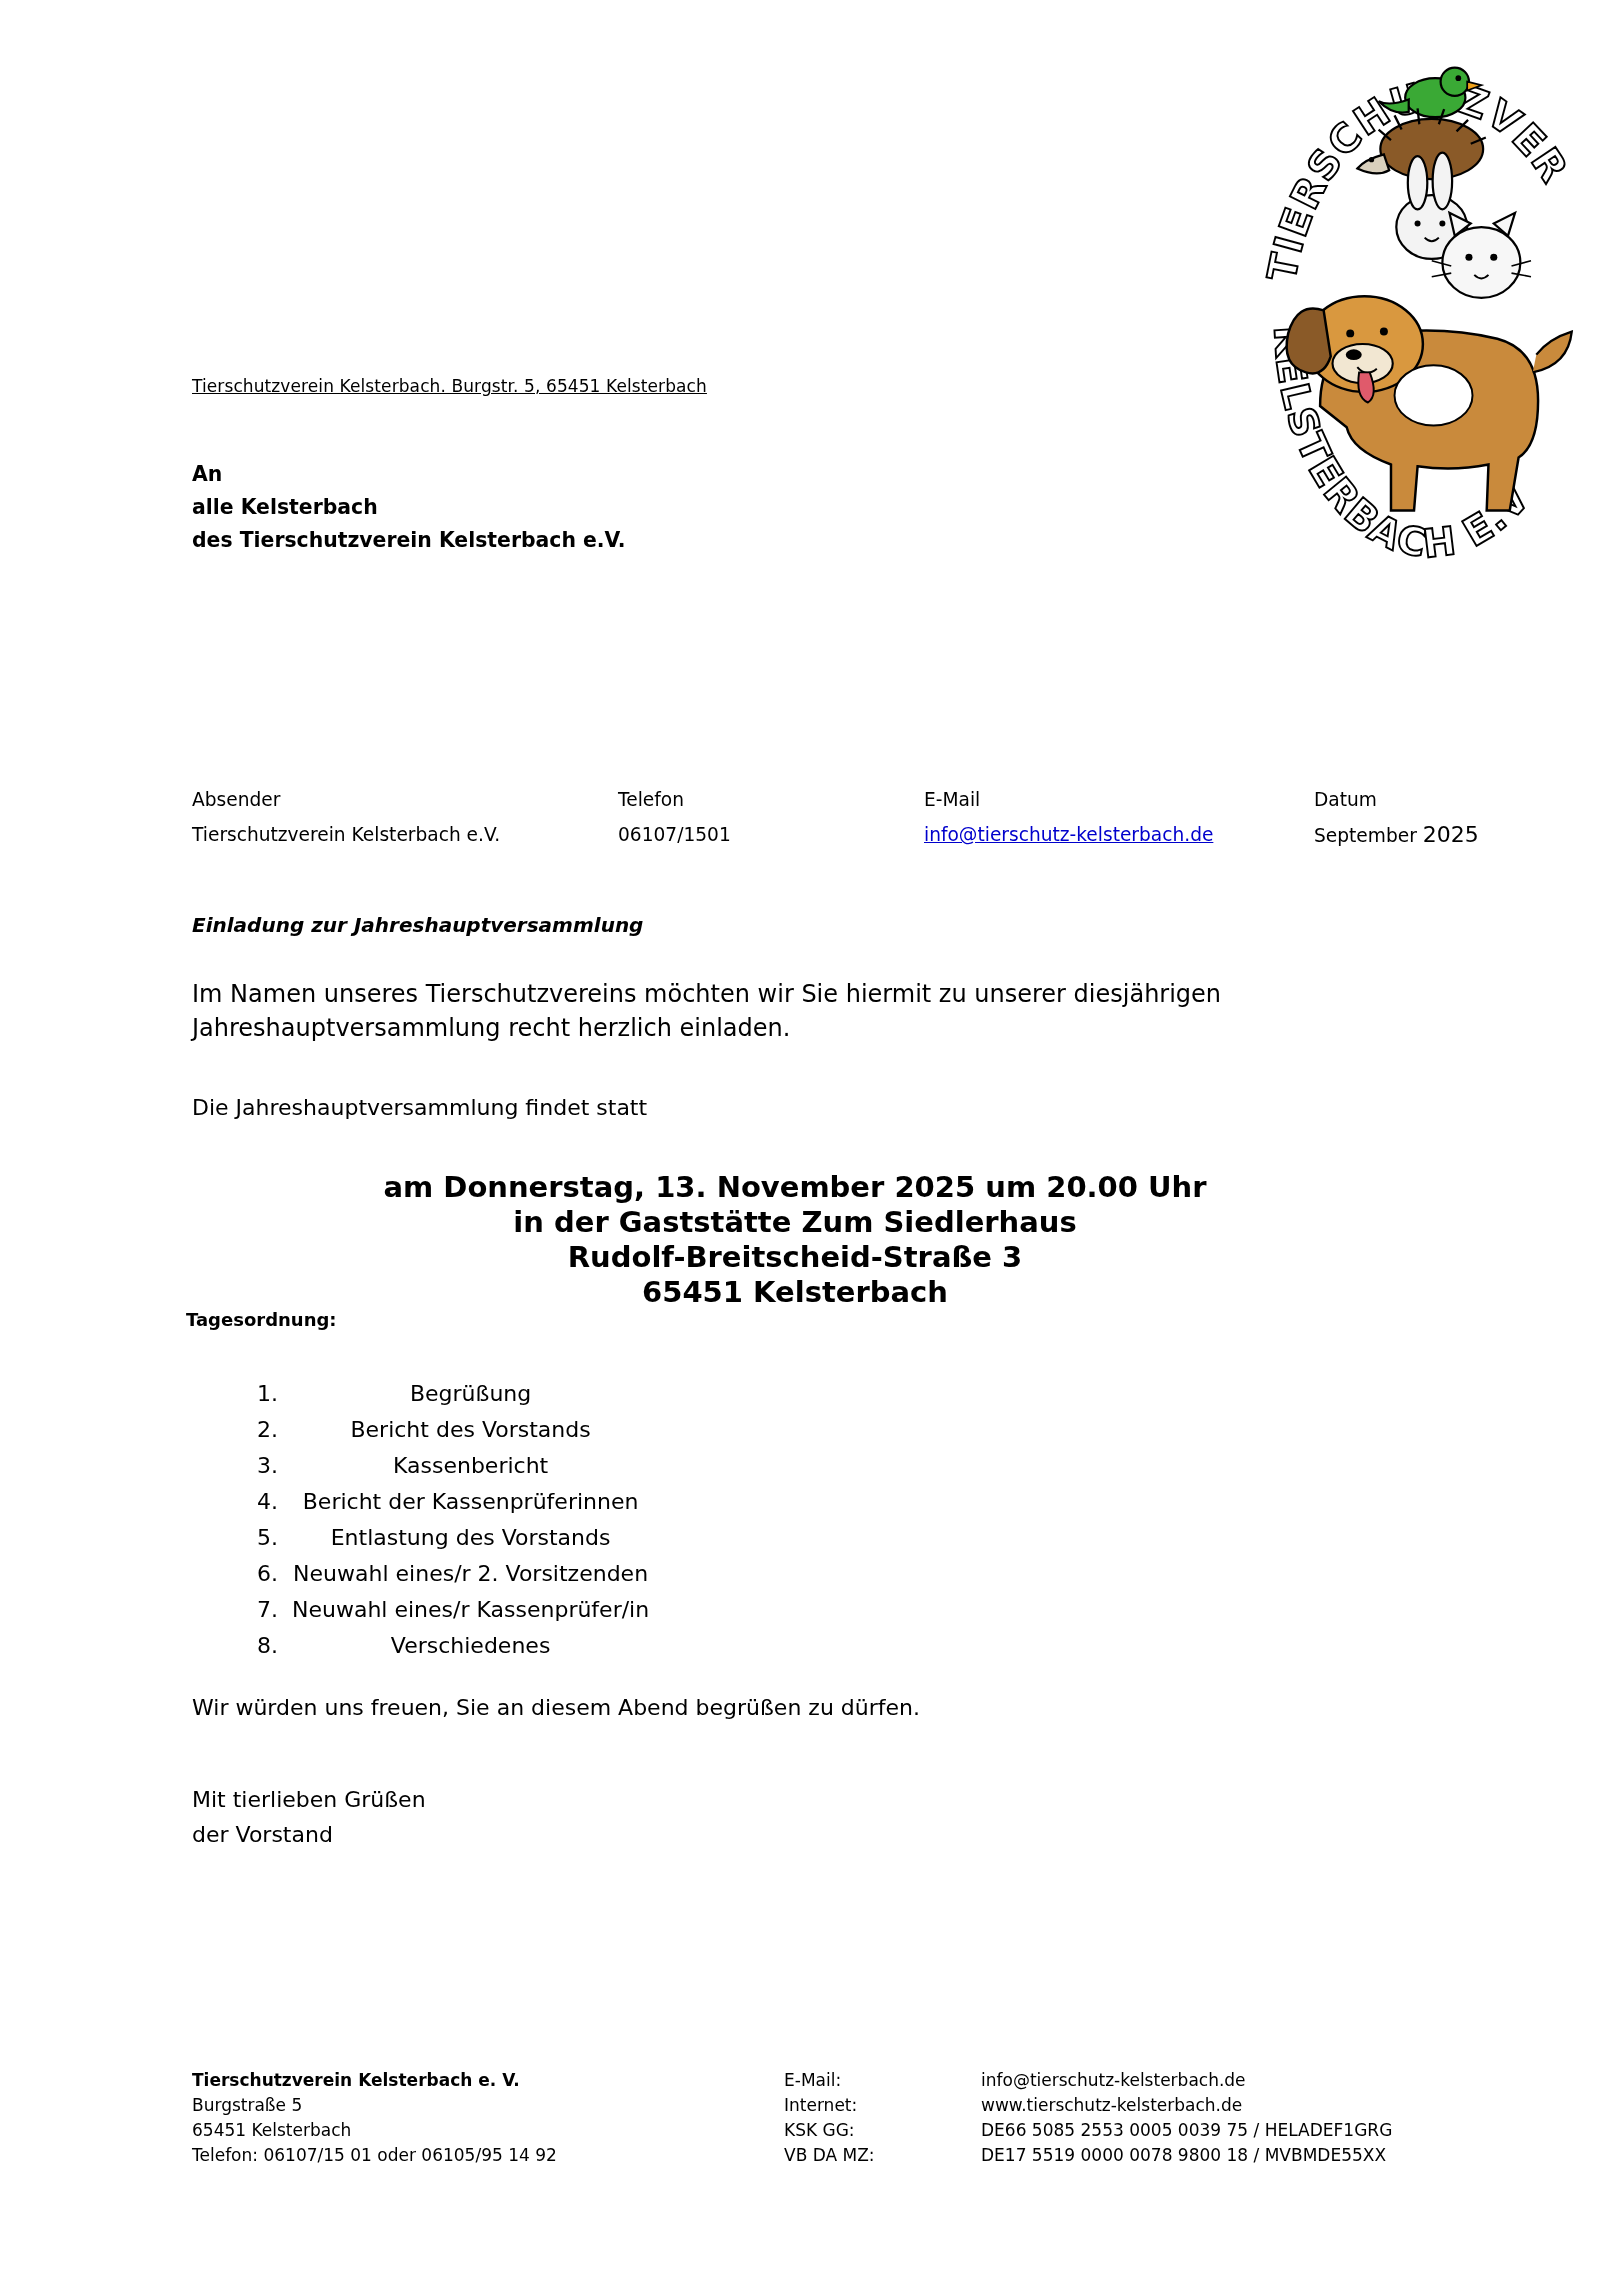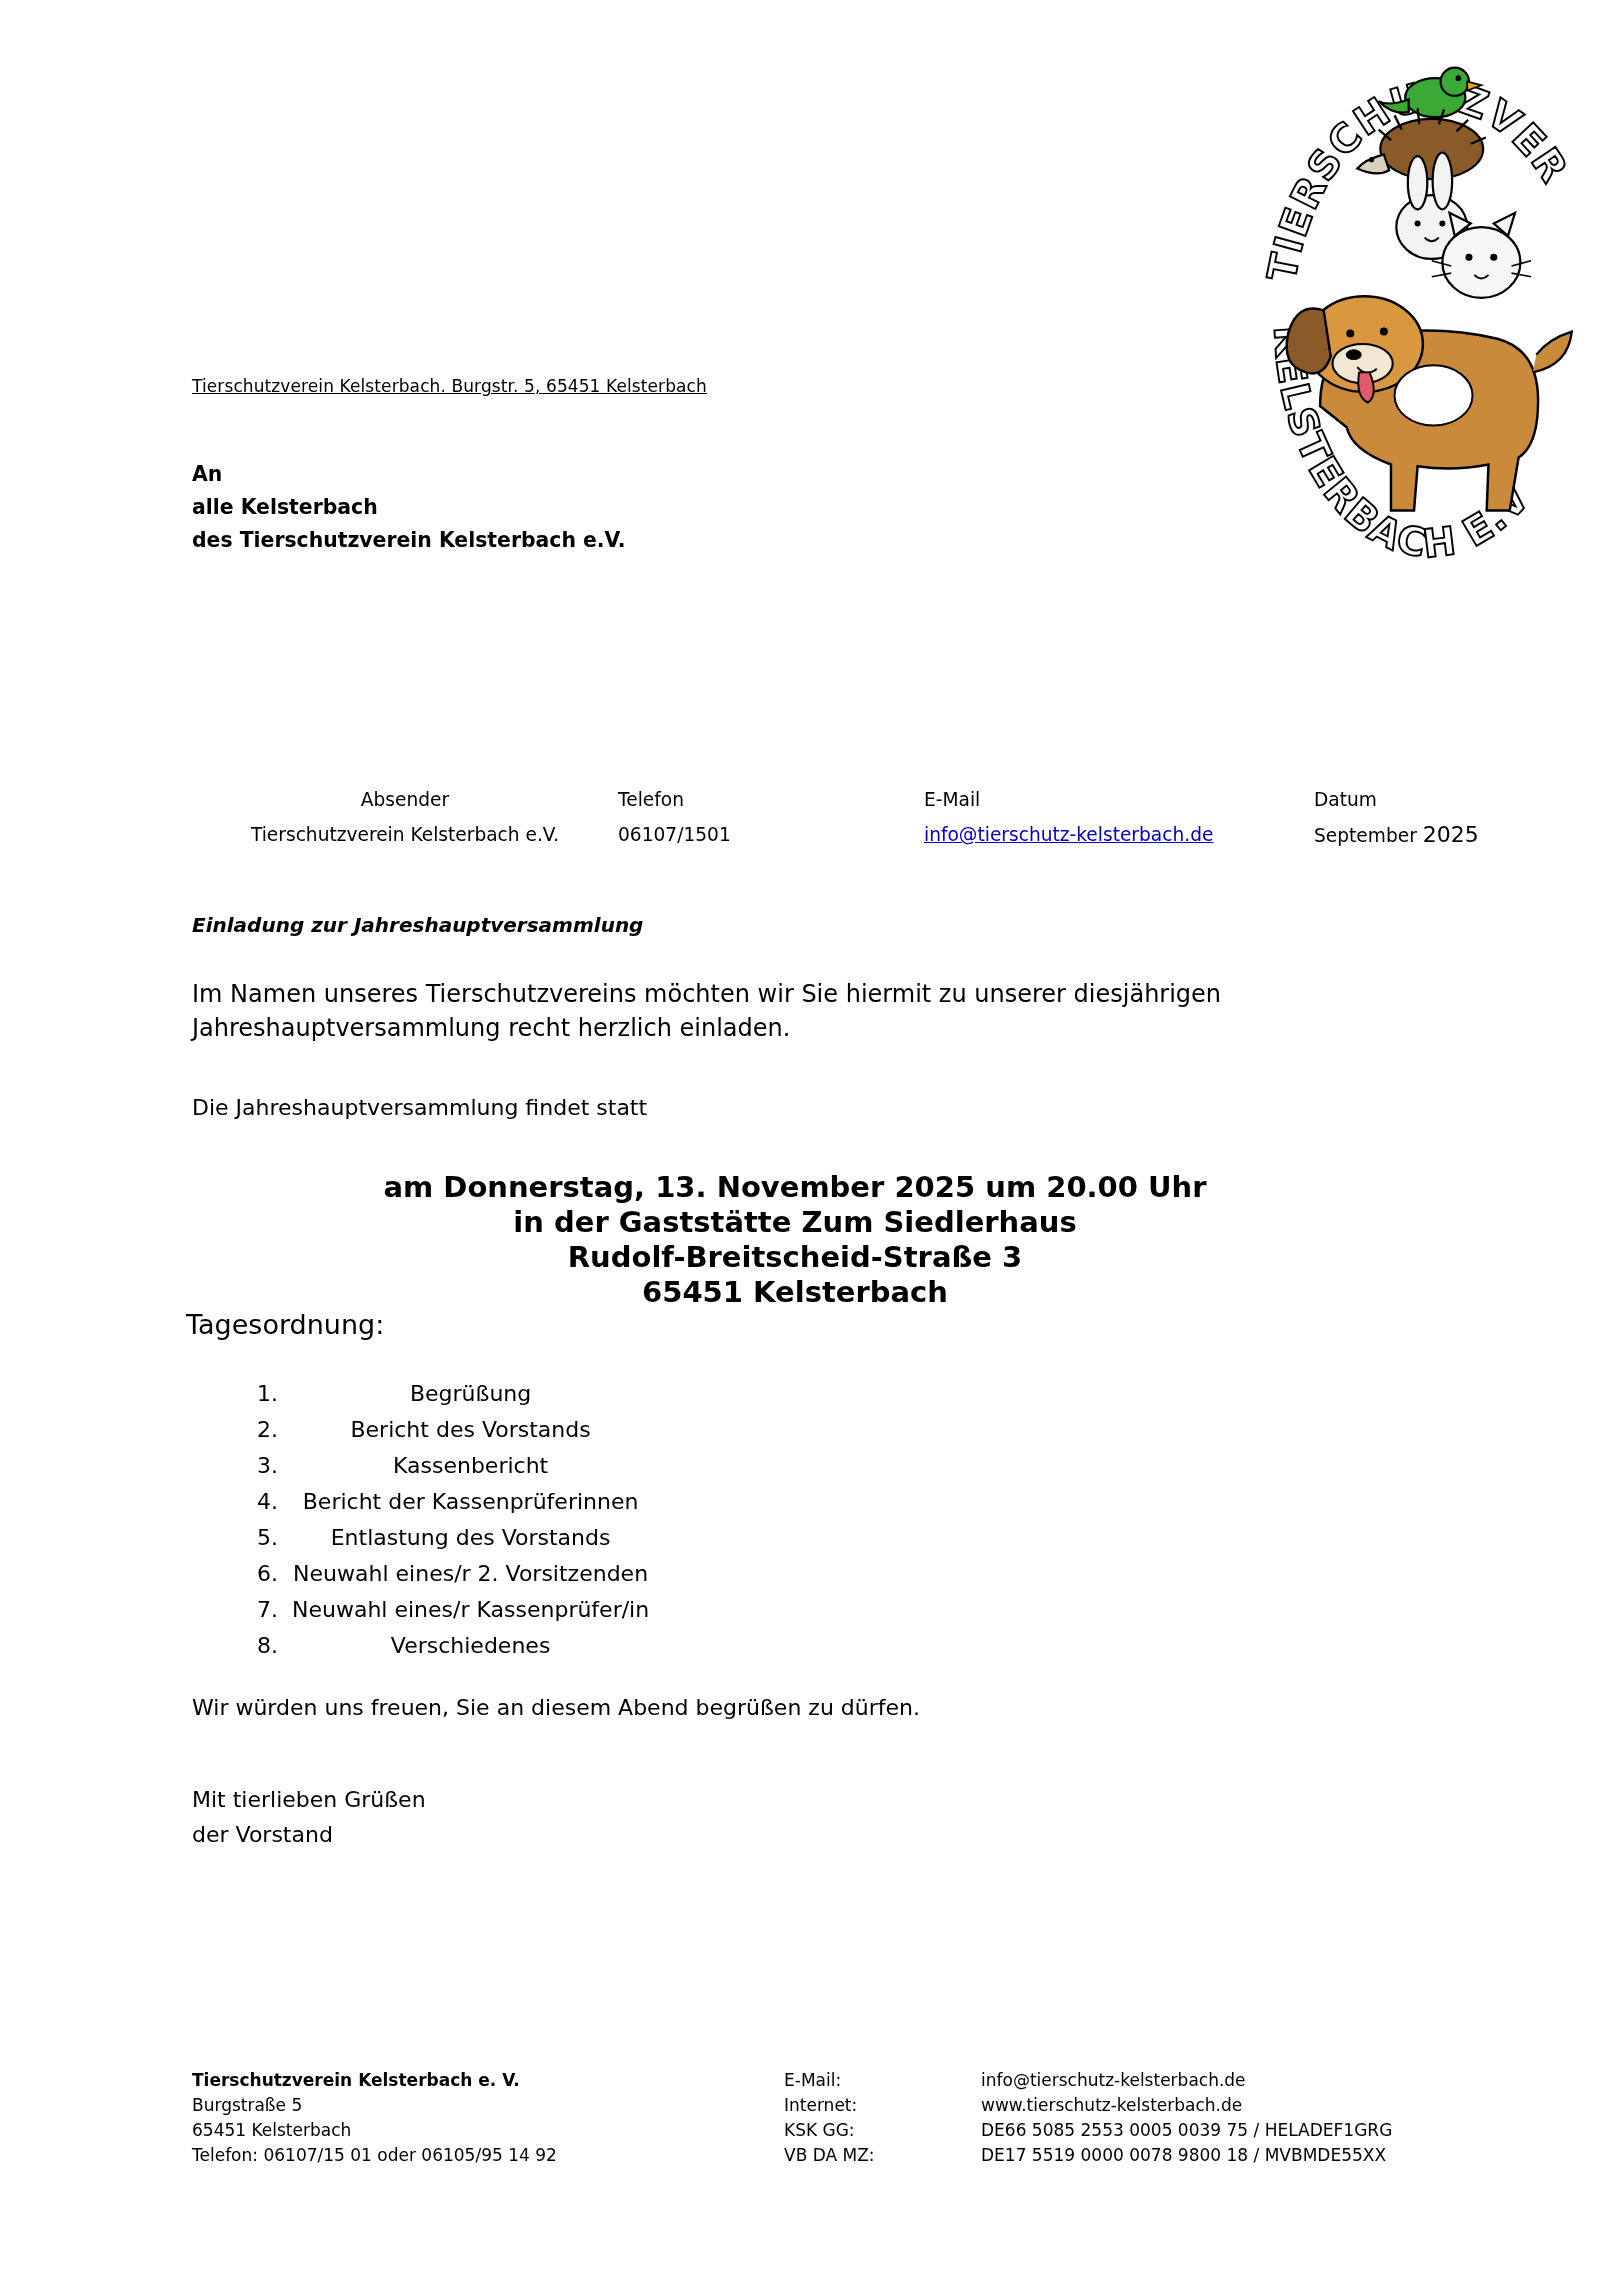--- a/index.html
+++ b/index.html
@@ -63,21 +63,21 @@
     border-collapse: collapse;
     width: 100%;
     table-layout: fixed;
   }
   .meta td {
     padding: 0 0 8.9px 0;
     vertical-align: top;
     font-size: 18.6px;
     line-height: 26.6px;
   }
-  .meta .c1 { width: 426px; text-align: center; }
+  .meta .c1 { width: 426px; }
   .meta .c2 { width: 306px; }
   .meta .c3 { width: 390px; }
   .meta .c4 { width: 191px; }
   .meta a {
     color: #0000cc;
     text-decoration: underline;
   }
   .datum-year {
     font-size: 22px;
   }
@@ -113,22 +113,22 @@
     width: 1206px;
     text-align: center;
     font-weight: bold;
     font-size: 29px;
     line-height: 35px;
   }
   .agenda-title {
     position: absolute;
     left: 186px;
     top: 1309px;
-    font-weight: normal;
-    font-size: 27px;
+    font-weight: bold;
+    font-size: 18px;
   }
   .agenda {
     position: absolute;
     left: 234px;
     top: 1376px;
     font-size: 22px;
     line-height: 36px;
   }
   .agenda ol {
     margin: 0;

